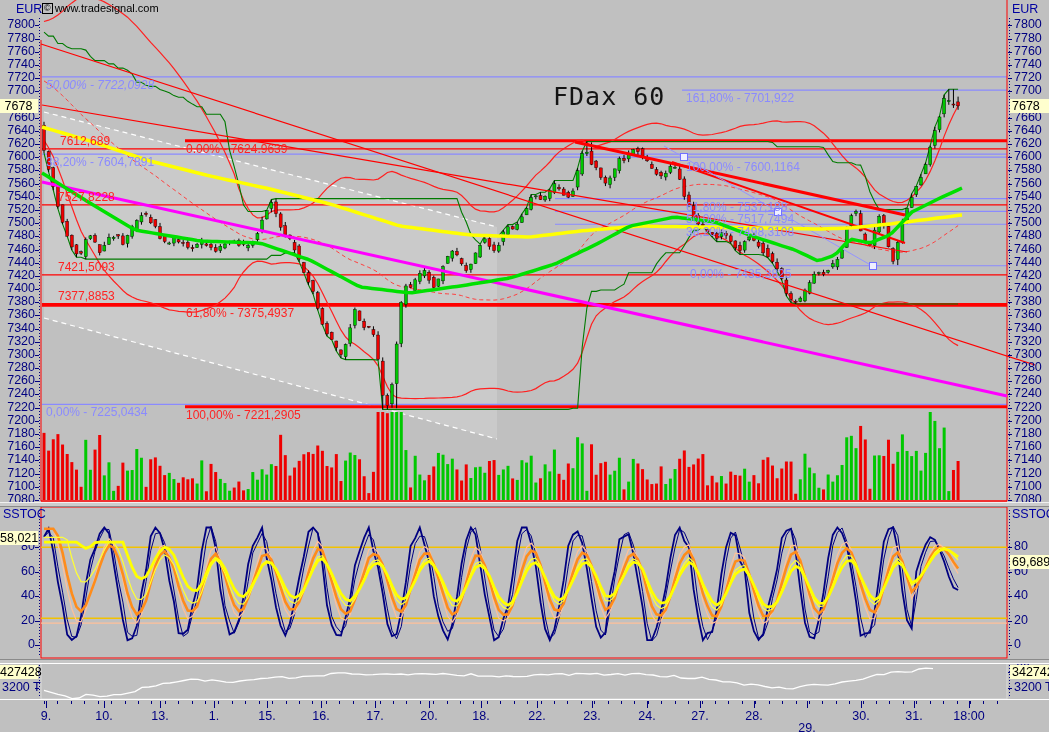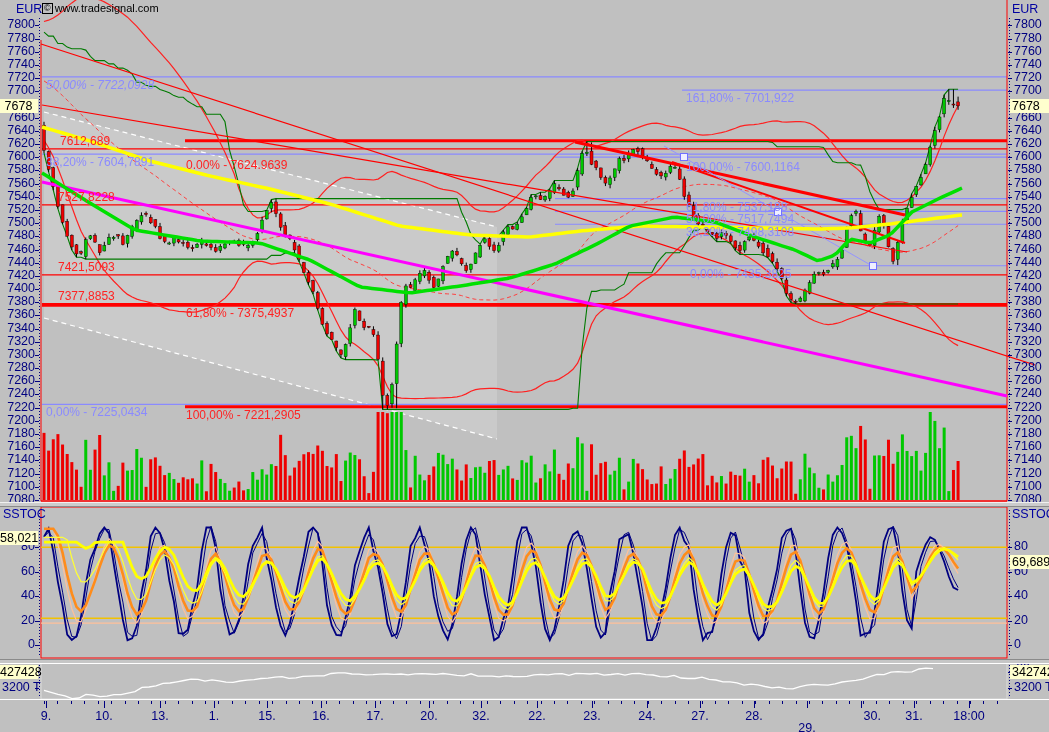--- a/index.html
+++ b/index.html
@@ -681,21 +681,21 @@
   <div id="labels">
       <div class="lbl fibblue" style="left: 46px; top: 78.8005px; font-style: italic;">50,00% - 7722,0928</div>
       <div class="lbl fibblue" style="left: 46px; top: 156.101px;">38,20% - 7604,7891</div>
       <div class="lbl fibblue" style="left: 46px; top: 406.345px;">0,00% - 7225,0434</div>
       <div class="lbl fibblue" style="left: 686px; top: 92.0926px;">161,80% - 7701,922</div>
       <div class="lbl fibblue" style="left: 686px; top: 161px;">100,00% - 7600,1164</div>
       <div class="lbl fibblue" style="left: 686px; top: 200.649px;">61,80% - 7537,188</div>
       <div class="lbl fibblue" style="left: 686px; top: 213.458px;">50,00% - 7517,7494</div>
       <div class="lbl fibblue" style="left: 686px; top: 226.268px;">38,20% - 7498,3108</div>
       <div class="lbl fibblue" style="left: 690px; top: 267.736px;">0,00% - 7435,3825</div>
-      <div class="lbl fibred" style="left: 186px; top: 142.806px; margin-top: 16px;">0.00% - 7624.9639</div>
+      <div class="lbl fibred" style="left: 186px; top: 142.806px;">0.00% - 7624.9639</div>
       <div class="lbl fibred" style="left: 60px; top: 134.895px;">7612,689</div>
       <div class="lbl fibred" style="left: 58px; top: 190.82px;">7527,8228</div>
       <div class="lbl fibred" style="left: 58px; top: 260.879px;">7421,5093</div>
       <div class="lbl fibred" style="left: 58px; top: 289.626px;">7377,8853</div>
       <div class="lbl fibred" style="left: 186px; top: 307.202px;">61,80% - 7375,4937</div>
       <div class="lbl fibred" style="left: 186px; top: 408.818px;">100,00% - 7221,2905</div>
       <div class="lbl axis" style="left: 1px; top: 18.4613px; width: 34px; text-align: right;">7800</div>
       <div class="lbl axis" style="left: 1014px; top: 18.4613px;">7800</div>
       <div class="tick" style="left: 35px; top: 25.4613px; width: 4px; height: 1px;"></div>
       <div class="tick" style="left: 1008px; top: 25.4613px; width: 4px; height: 1px;"></div>
@@ -878,35 +878,35 @@
       <div class="lbl axis" style="left: 194px; top: 710px; width: 40px; text-align: center;">1.</div>
       <div class="tick" style="left: 214px; top: 701px; width: 1px; height: 7px;"></div>
       <div class="lbl axis" style="left: 247px; top: 710px; width: 40px; text-align: center;">15.</div>
       <div class="tick" style="left: 267px; top: 701px; width: 1px; height: 7px;"></div>
       <div class="lbl axis" style="left: 301px; top: 710px; width: 40px; text-align: center;">16.</div>
       <div class="tick" style="left: 321px; top: 701px; width: 1px; height: 7px;"></div>
       <div class="lbl axis" style="left: 355px; top: 710px; width: 40px; text-align: center;">17.</div>
       <div class="tick" style="left: 375px; top: 701px; width: 1px; height: 7px;"></div>
       <div class="lbl axis" style="left: 409px; top: 710px; width: 40px; text-align: center;">20.</div>
       <div class="tick" style="left: 429px; top: 701px; width: 1px; height: 7px;"></div>
-      <div class="lbl axis" style="left: 461px; top: 710px; width: 40px; text-align: center;">32.</div>
+      <div class="lbl axis" style="left: 461px; top: 710px; width: 40px; text-align: center;">18.</div>
       <div class="tick" style="left: 481px; top: 701px; width: 1px; height: 7px;"></div>
       <div class="lbl axis" style="left: 517px; top: 710px; width: 40px; text-align: center;">22.</div>
       <div class="tick" style="left: 537px; top: 701px; width: 1px; height: 7px;"></div>
       <div class="lbl axis" style="left: 572px; top: 710px; width: 40px; text-align: center;">23.</div>
       <div class="tick" style="left: 592px; top: 701px; width: 1px; height: 7px;"></div>
       <div class="lbl axis" style="left: 627px; top: 710px; width: 40px; text-align: center;">24.</div>
       <div class="tick" style="left: 647px; top: 701px; width: 1px; height: 7px;"></div>
       <div class="lbl axis" style="left: 680px; top: 710px; width: 40px; text-align: center;">27.</div>
       <div class="tick" style="left: 700px; top: 701px; width: 1px; height: 7px;"></div>
       <div class="lbl axis" style="left: 734px; top: 710px; width: 40px; text-align: center;">28.</div>
       <div class="tick" style="left: 754px; top: 701px; width: 1px; height: 7px;"></div>
       <div class="lbl axis" style="left: 787px; top: 710px; width: 40px; text-align: center; margin-top: 12px;">29.</div>
       <div class="tick" style="left: 807px; top: 701px; width: 1px; height: 7px;"></div>
-      <div class="lbl axis" style="left: 841px; top: 710px; width: 40px; text-align: right;">30.</div>
+      <div class="lbl axis" style="left: 841px; top: 710px; width: 40px; text-align: center;">30.</div>
       <div class="tick" style="left: 861px; top: 701px; width: 1px; height: 7px;"></div>
       <div class="lbl axis" style="left: 894px; top: 710px; width: 40px; text-align: center;">31.</div>
       <div class="tick" style="left: 914px; top: 701px; width: 1px; height: 7px;"></div>
       <div class="lbl axis" style="left: 949px; top: 710px; width: 40px; text-align: center;">18:00</div>
       <div class="tick" style="left: 969px; top: 701px; width: 1px; height: 7px;"></div>
       <div class="tick" style="left: 44px; top: 701px; width: 1px; height: 3px;"></div>
       <div class="tick" style="left: 57px; top: 701px; width: 1px; height: 3px;"></div>
       <div class="tick" style="left: 71px; top: 701px; width: 1px; height: 3px;"></div>
       <div class="tick" style="left: 84px; top: 701px; width: 1px; height: 3px;"></div>
       <div class="tick" style="left: 98px; top: 701px; width: 1px; height: 3px;"></div>
@@ -977,20 +977,21 @@
       <div class="tick" style="left: 970px; top: 701px; width: 1px; height: 3px;"></div>
       <div class="tick" style="left: 983px; top: 701px; width: 1px; height: 3px;"></div>
       <div class="tick" style="left: 997px; top: 701px; width: 1px; height: 3px;"></div>
     </div>
 
   <div class="copy">
     <span class="csym">©</span><span>www.tradesignal.com</span>
   </div>
   <div class="eur" style="left:16px;top:2px;">EUR</div>
   <div class="eur" style="left:1012px;top:2px;">EUR</div>
+  <div class="title">FDax 60</div>
 
   <div class="paneLabel" style="left:3px;top:507px;">SSTOC</div>
   <div class="paneLabel" style="left:1012px;top:507px;">SSTOC</div>
 
   <div class="lbl axis" style="left:1012px;top:662px;z-index:2;">-20</div>
 
   <div id="sep1" class="sep"></div>
   <div id="sep2" class="sep"></div>
   <div id="botline" class="sep"></div>
 

